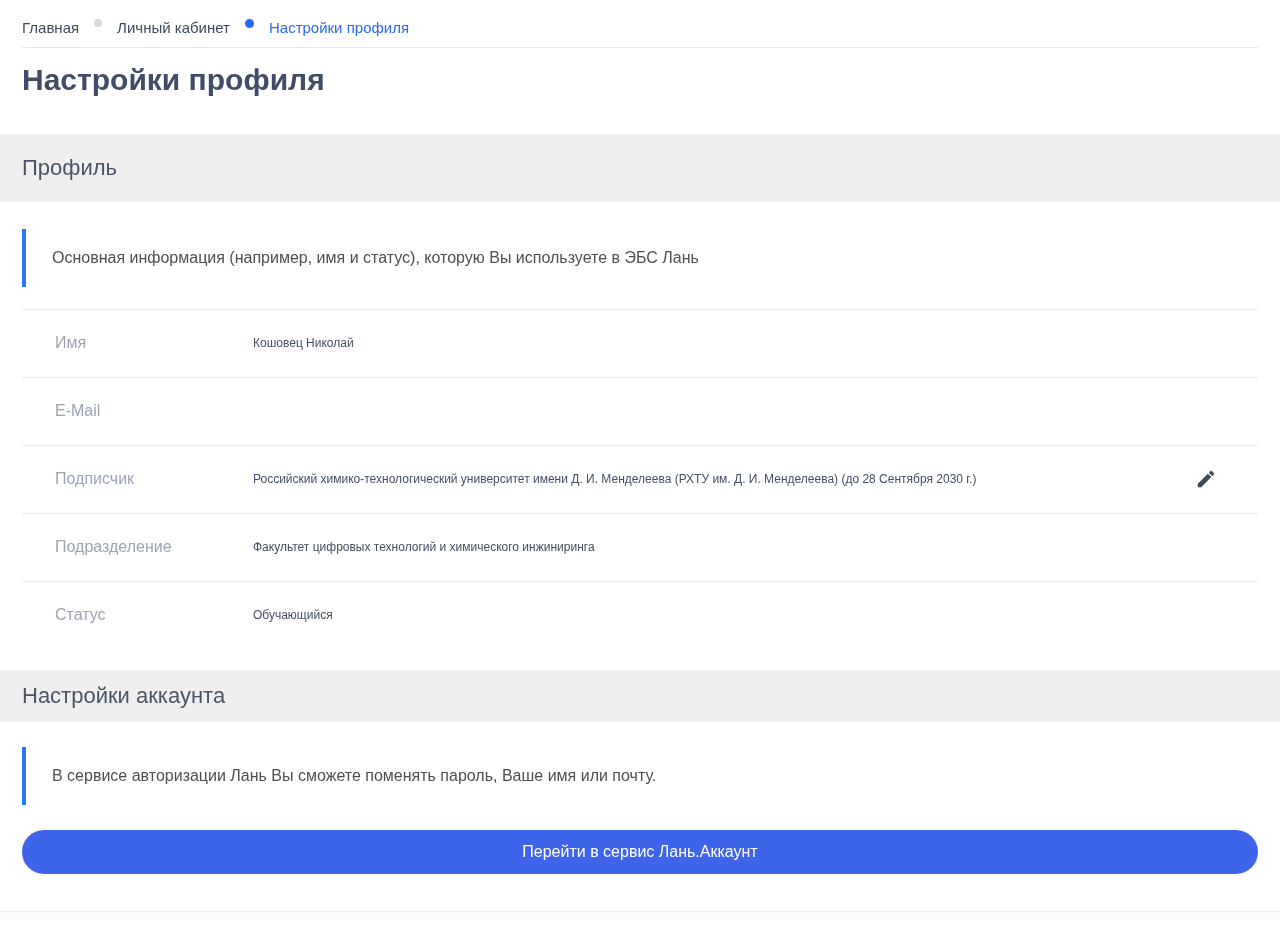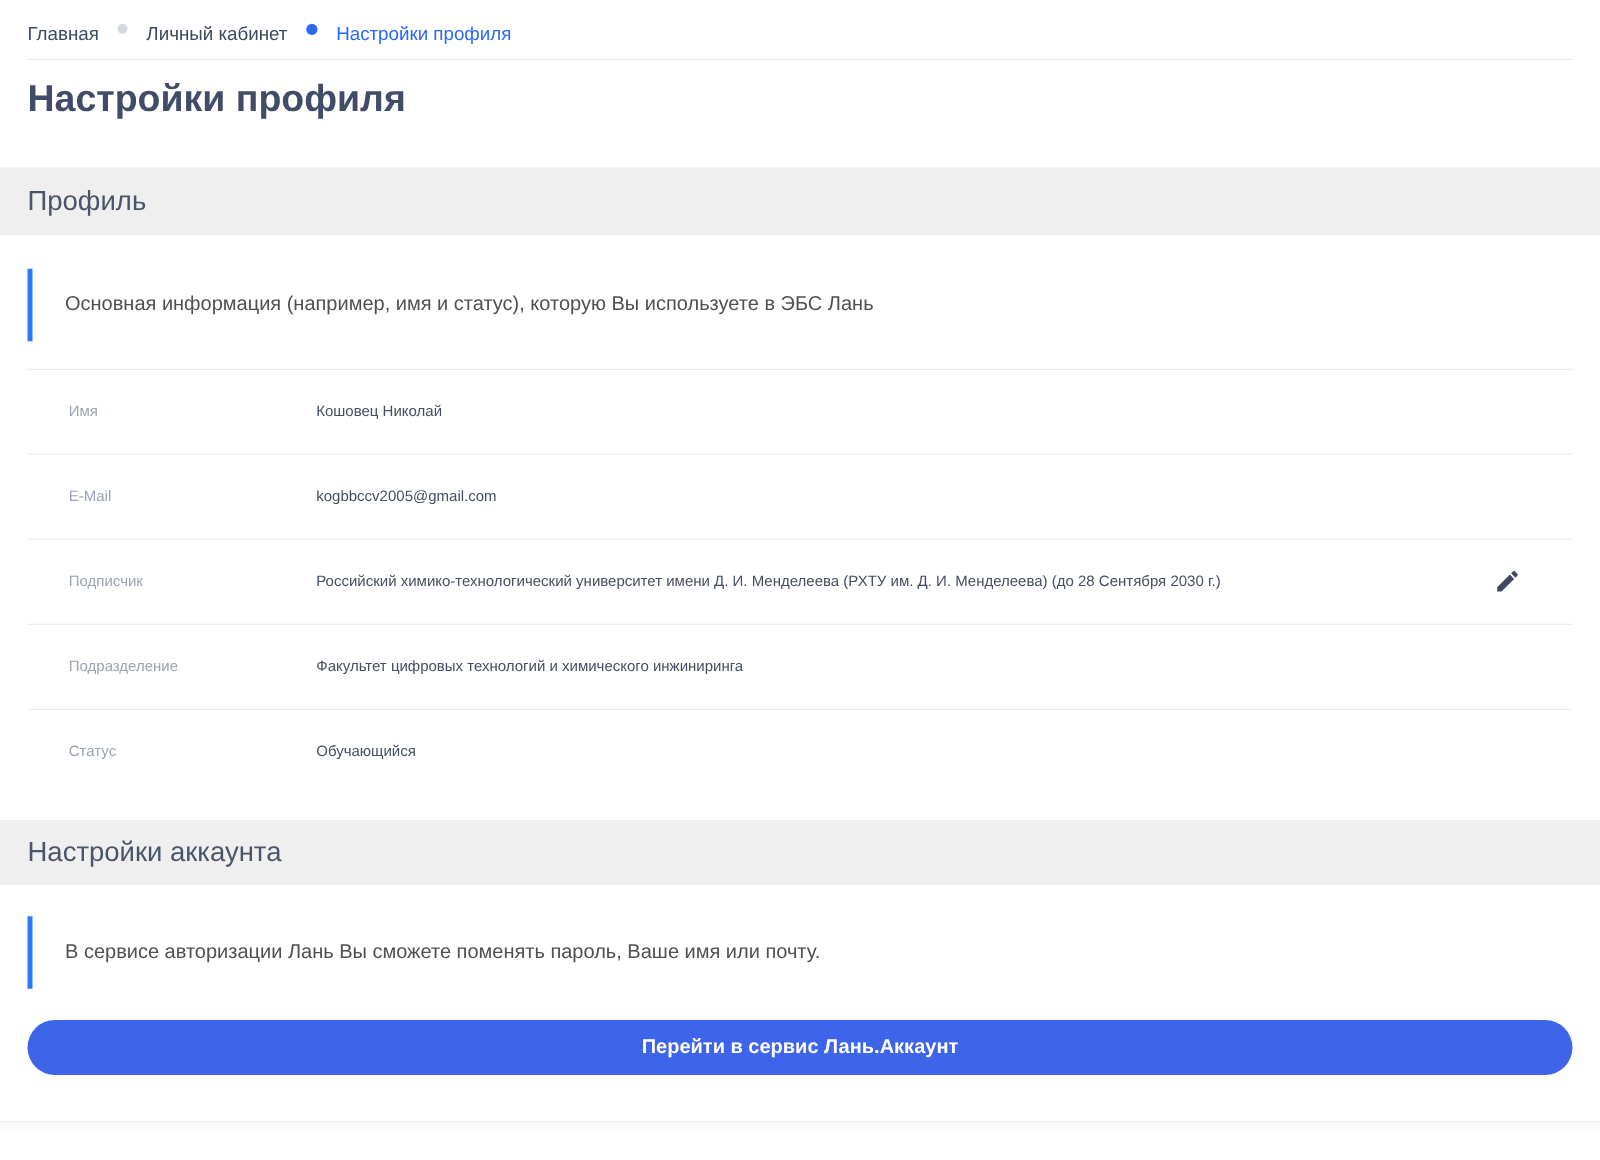--- a/index.html
+++ b/index.html
@@ -37,21 +37,21 @@
     color: #414d68;
     padding: 14px 22px 0 22px;
     line-height: 36px;
     height: 86px;
   }
 
   
   .section-band {
     background: #efefef;
     padding: 13px 22px;
-    height: 54px;
+    height: 68px;
     display: flex;
     align-items: center;
   }
   .section-band.compact { height: 52px; padding: 4px 22px; }
   .section-band h2 {
     font-size: 22px;
     font-weight: 500;
     color: #4a5569;
     line-height: 28px;
   }
@@ -73,21 +73,21 @@
   .field-row {
     display: flex;
     align-items: center;
     border-top: 1px solid #ececec;
     padding: 21px 0 22px 0;
   }
   .field-label {
     width: 231px;
     padding-left: 33px;
     flex-shrink: 0;
-    font-size: 12px;
+    font-size: 16px;
     color: #9ba3b4;
     line-height: 24px;
   }
   .field-value {
     flex: 1;
     font-size: 12px;
     color: #454e63;
     line-height: 24px;
     padding-right: 130px;
   }
@@ -111,21 +111,21 @@
     display: block;
     margin: 25px 22px 0 22px;
     width: calc(100% - 44px);
     height: 44px;
     border: none;
     border-radius: 22px;
     background: #3e64e9;
     color: #ffffff;
     font-family: "Liberation Sans", sans-serif;
     font-size: 16px;
-    font-weight: bold;
+    font-weight: normal;
     cursor: pointer;
   }
 
   
   .bottom-strip {
     margin-top: 37px;
     height: 8px;
     background: #fafafa;
     border-top: 1px solid #f0f0f0;
   }
@@ -157,21 +157,20 @@
 
   <div class="fields">
 
     <div class="field-row">
       <div class="field-label">Имя</div>
       <div class="field-value">Кошовец Николай</div>
     </div>
 
     <div class="field-row">
       <div class="field-label">E-Mail</div>
-      <div class="field-value">kogbbccv2005@gmail.com</div>
     </div>
 
     <div class="field-row">
       <div class="field-label">Подписчик</div>
       <div class="field-value with-edit">Российский химико-технологический университет имени Д. И. Менделеева (РХТУ им. Д. И. Менделеева) (до 28 Сентября 2030 г.)</div>
       <button class="edit-btn" title="">
         <span style="display:flex;">
           <svg viewBox="0 0 24 24" width="22" height="22" style="fill:#3e4a5e;">
             <path d="M3 17.25V21h3.75L17.81 9.94l-3.75-3.75L3 17.25zM20.71 7.04a.996.996 0 0 0 0-1.41l-2.34-2.34a.996.996 0 0 0-1.41 0l-1.83 1.83 3.75 3.75 1.83-1.83z"></path>
           </svg>

